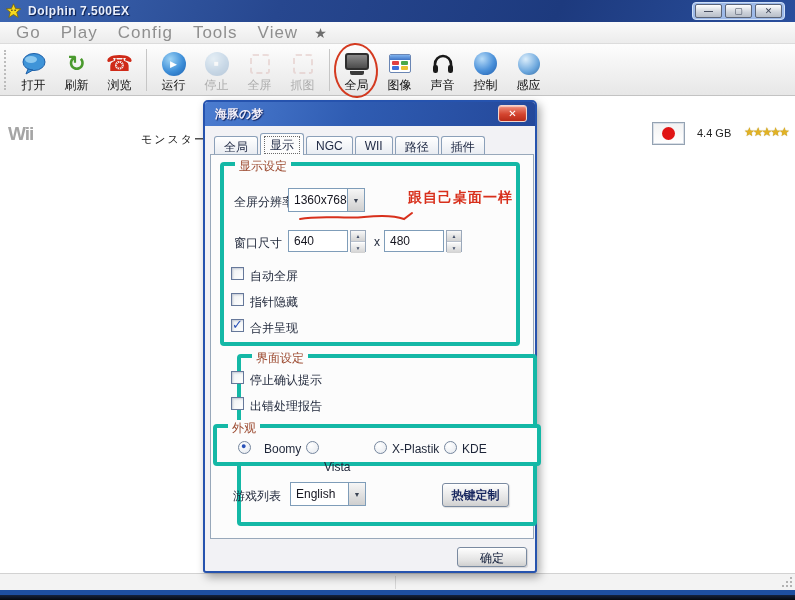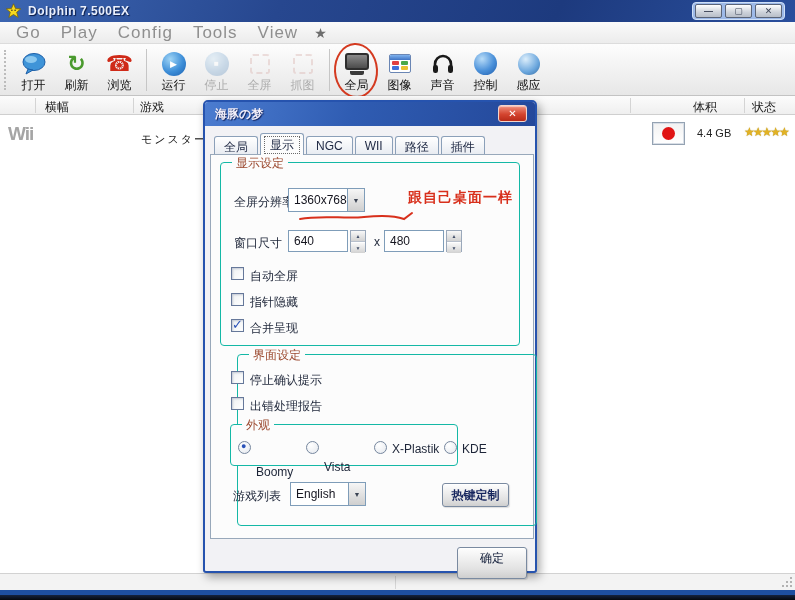--- a/index.html
+++ b/index.html
@@ -114,21 +114,21 @@
   .tab-row { left:9px; top:31px; height:22px; display:flex; align-items:flex-end; }
   .tab { height:19px; border:1px solid #8ba0b9; border-bottom:none; border-radius:3px 3px 0 0;
     background:linear-gradient(180deg,#ffffff,#e7ebf1); font-size:12px; color:#1d2742;
     padding:2px 9px 0; margin-right:2px; }
   .tab.active { height:22px; background:#fcfcfc; position:relative; z-index:3; padding-top:3px; }
   .tab-focus { position:absolute; inset:2px 3px 1px; border:1px dotted #6a6a6a; }
 
   .tab-page { left:5px; top:52px; width:324px; height:385px; background:#fcfcfc;
     border:1px solid #98a8ba; }
 
-  .groupbox { position:absolute; border:1px solid #14b8a6; border-radius:4px; }
+  .groupbox { position:absolute; border:4px solid #14b8a6; border-radius:4px; }
   .group-title { position:absolute; top:-8px; left:11px; background:#fcfcfc; padding:0 4px;
     font-size:12px; color:#9c4a30; }
   .dlabel { position:absolute; font-size:12px; color:#1d2538; }
 
   .combo { position:absolute; height:24px; border:1px solid #7f9db9; background:#fff;
     display:flex; align-items:center; }
   .combo-text { flex:1; font-size:12px; color:#15151f; padding-left:5px; }
   .combo-arrow { width:17px; height:100%; border-left:1px solid #7f9db9;
     background:linear-gradient(180deg,#f6f6f6,#cfcfcf); color:#3c4454; font-size:7px;
     display:flex; align-items:center; justify-content:center; }
@@ -298,30 +298,20 @@
     </div>
 
     <div class="tb-btn">
       <div class="tb-icon">
           <div class="sensor-ball"></div>
         </div>
       <span class="tb-label">感应</span>
     </div>
   </div>
 
-  <div class="abs list-header">
-    <span class="col-label" style="left:45px;">横幅</span>
-    <span class="col-label" style="left:140px;">游戏</span>
-    <span class="col-label" style="left:693px;">体积</span>
-    <span class="col-label" style="left:752px;">状态</span>
-    <div class="col-sep" style="left:35px;"></div>
-    <div class="col-sep" style="left:133px;"></div>
-    <div class="col-sep" style="left:630px;"></div>
-    <div class="col-sep" style="left:744px;"></div>
-  </div>
 
   <div class="abs list-area">
     <div class="abs" style="left:0; top:0; width:795px; height:44px;">
       <span class="platform-label">Wii</span>
       <span class="game-title">モンスター—</span>
       <div class="flag-frame">
         <div class="flag-dot"></div>
       </div>
       <span class="size-text">4.4 GB</span>
       <span class="stars">★★★★★</span>
@@ -399,28 +389,28 @@
     <div class="checkbox" style="left:26px; top:269px;">
       <span class="check-mark"></span>
     </div>
     <span class="dlabel" style="left:45px; top:270px;">停止确认提示</span>
 
     <div class="checkbox" style="left:26px; top:295px;">
       <span class="check-mark"></span>
     </div>
     <span class="dlabel" style="left:45px; top:296px;">出错处理报告</span>
 
-    <div class="groupbox" style="left:25px; top:322px; width:228px; height:42px; background:#fcfcfc;">
+    <div class="groupbox" style="left:8px; top:322px; width:328px; height:42px; background:#fcfcfc;">
       <span class="group-title">外观</span>
     </div>
 
     <div class="radio" style="left:33px; top:339px;">
       <span class="radio-mark">●</span>
     </div>
-    <span class="dlabel" style="left:51px; top:340px;margin-top:23px;">Boomy</span>
+    <span class="dlabel" style="left:59px; top:340px;">Boomy</span>
 
     <div class="radio" style="left:101px; top:339px;">
       <span class="radio-mark"></span>
     </div>
     <span class="dlabel" style="left:119px; top:340px;margin-top:18px;">Vista</span>
 
     <div class="radio" style="left:169px; top:339px;">
       <span class="radio-mark"></span>
     </div>
     <span class="dlabel" style="left:187px; top:340px;">X-Plastik</span>
@@ -430,21 +420,21 @@
     </div>
     <span class="dlabel" style="left:257px; top:340px;">KDE</span>
 
     <span class="dlabel" style="left:28px; top:386px;font-family:Liberation Serif, serif;">游戏列表</span>
     <div class="combo" style="left:85px; top:380px; width:76px;">
       <span class="combo-text">English</span>
       <span class="combo-arrow">▼</span>
     </div>
     <div class="btn" style="left:237px; top:381px; width:67px; height:24px; line-height:22px; font-weight:bold;">热键定制</div>
 
-    <div class="btn btn-ok" style="left:252px; top:445px; width:70px; height:32px; line-height:20px;">确定</div>
+    <div class="btn btn-ok" style="left:252px; top:445px; width:70px; height:20px; line-height:20px;">确定</div>
   </div>
 
   <div class="abs statusbar">
     <div class="status-sep"></div>
     <div class="resize-grip">
       <i style="right:0;bottom:0;"></i>
         <i style="right:4px;bottom:0;"></i>
         <i style="right:8px;bottom:0;"></i>
       <i style="right:0;bottom:4px;"></i>
         <i style="right:4px;bottom:4px;"></i>

